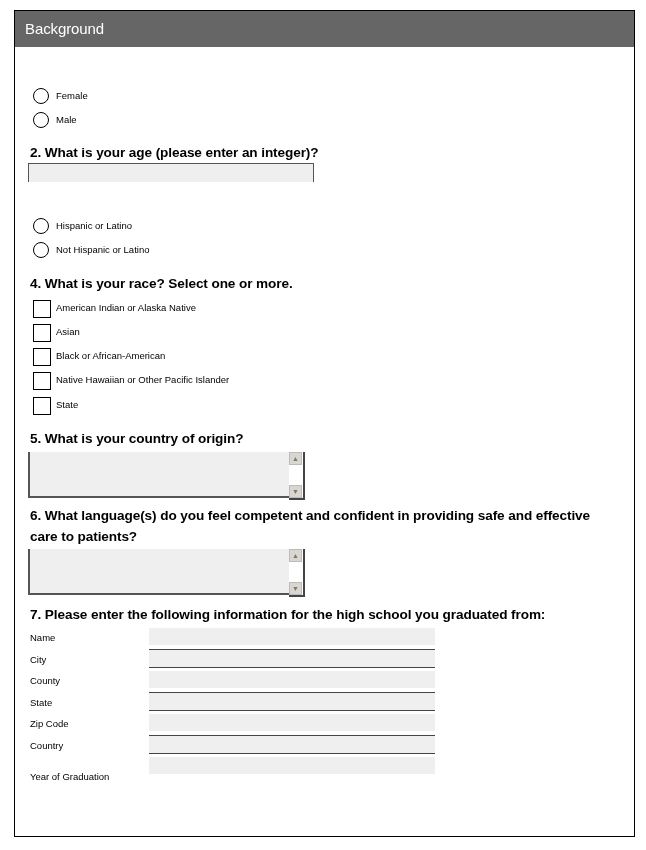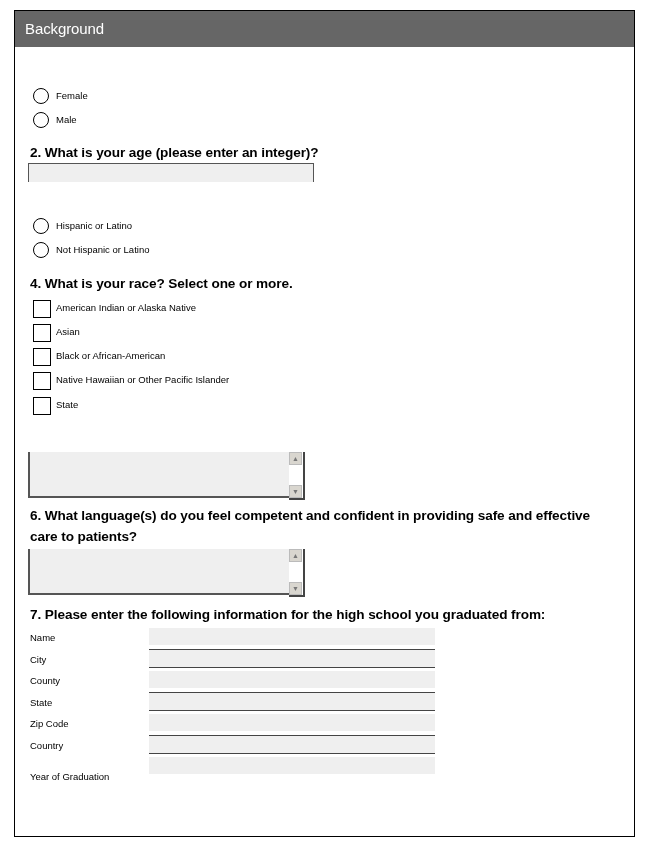--- a/index.html
+++ b/index.html
@@ -66,20 +66,21 @@
   </div>
   <div class="opt" style="top:361px;">
     <span class="check"></span>
     <span class="opt-label">Native Hawaiian or Other Pacific Islander</span>
   </div>
   <div class="opt" style="top:386px;">
     <span class="check"></span>
     <span class="opt-label">State</span>
   </div>
 
+  <div class="q" style="top:417px;">5. What is your country of origin?</div>
   <div class="textarea" style="top:441px;"></div>
   <div class="scroll" style="left:274px; top:441px;">
     <span class="scroll-btn scroll-up">▲</span>
     <span class="scroll-btn scroll-down">▼</span>
   </div>
 
   <div class="q" style="top:494px;">6. What language(s) do you feel competent and confident in providing safe and effective</div>
   <div class="q" style="top:515px;">care to patients?</div>
   <div class="textarea" style="top:538px;"></div>
   <div class="scroll" style="left:274px; top:538px;">

